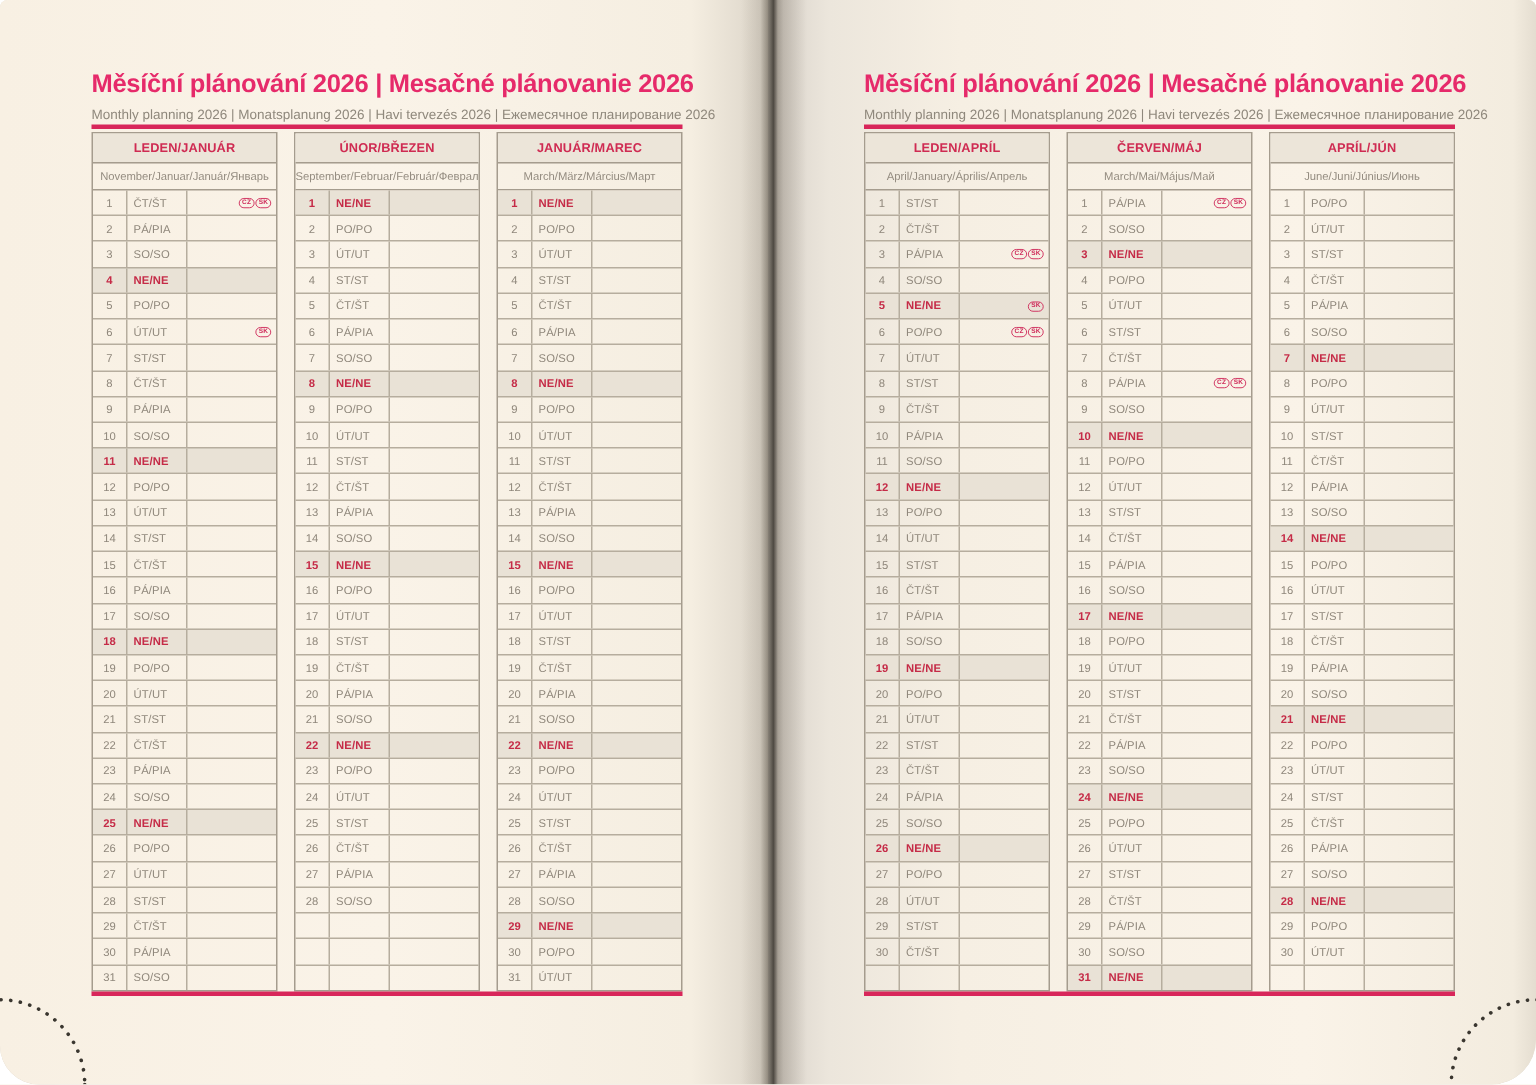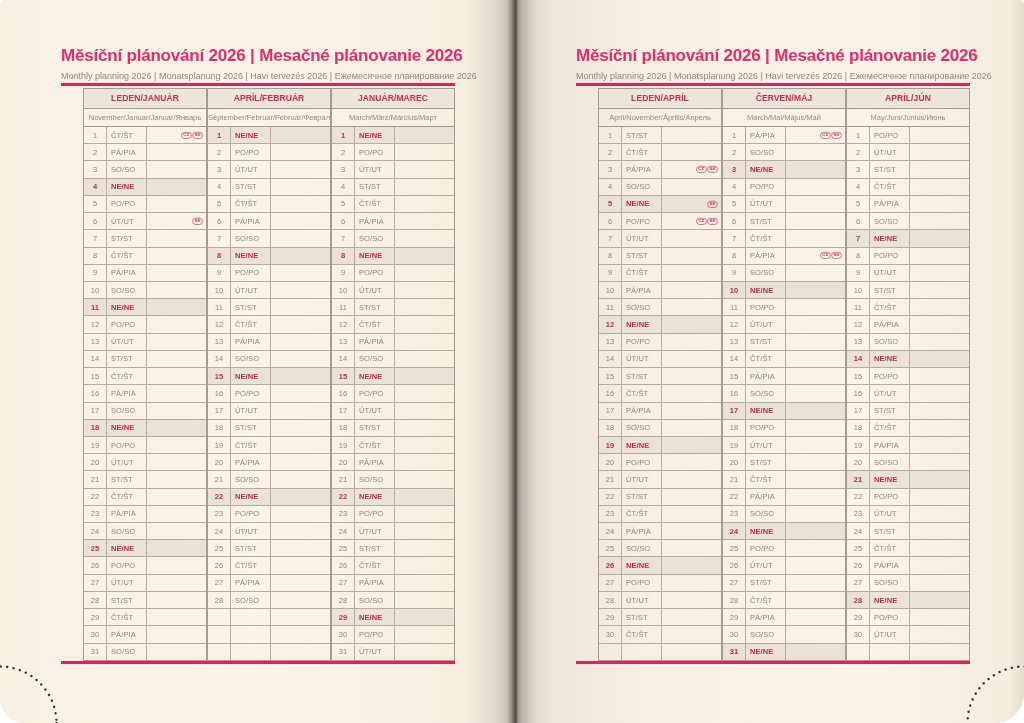--- a/index.html
+++ b/index.html
@@ -26,21 +26,21 @@
   .title{
     margin:0;padding-top:46px;text-align:center;
     font-size:17px;font-weight:bold;color:#e62a6a;letter-spacing:-0.2px;white-space:nowrap;
   }
   .subtitle{
     margin:5px 0 0 0;text-align:center;font-size:9px;color:#8f887c;white-space:nowrap;
   }
   .rule{position:absolute;left:0;right:0;height:2.5px;background:#d8265a;}
   .rule.top{top:83px;}
   .rule.bottom{top:661px;}
-  .months{position:absolute;top:88px;left:0;right:0;display:flex;justify-content:flex-end;}
+  .months{position:absolute;top:88px;left:0;right:0;display:flex;justify-content:space-between;}
   .month{width:124px;box-sizing:border-box;border:1px solid #a59c8e;background:transparent;}
   .m-head{
     height:19px;line-height:19px;text-align:center;background:#ece5d9;
     color:#cf2b52;font-weight:bold;font-size:8.5px;letter-spacing:.1px;
     border-bottom:1px solid #a59c8e;
   }
   .m-sub{
     height:17px;line-height:17px;text-align:center;color:#948c80;font-size:7.5px;
     border-bottom:1px solid #a59c8e;white-space:nowrap;overflow:hidden;
   }
@@ -231,21 +231,21 @@
                 <div class="c note"></div>
               </div>
               <div class="row">
                 <div class="c n">31</div>
                 <div class="c d">SO/SO</div>
                 <div class="c note"></div>
               </div>
             </div>
           </div>
           <div class="month">
-            <div class="m-head">APRÍL/FEBRUÁR</div>
+            <div class="m-head">ÚNOR/BŘEZEN</div>
             <div class="m-sub">September/Februar/Február/Февраль</div>
             <div class="m-grid">
               <div class="row sun">
                 <div class="c n">1</div>
                 <div class="c d">NE/NE</div>
                 <div class="c note"></div>
               </div>
               <div class="row">
                 <div class="c n">2</div>
                 <div class="c d">PO/PO</div>
@@ -565,21 +565,21 @@
   </section>
 
   <section class="page right">
     <div class="content">
       <h1 class="title">Měsíční plánování 2026 | Mesačné plánovanie 2026</h1>
       <p class="subtitle">Monthly planning 2026 | Monatsplanung 2026 | Havi tervezés 2026 | Ежемесячное планирование 2026</p>
       <div class="rule top"></div>
       <div class="months">
           <div class="month">
             <div class="m-head">LEDEN/APRÍL</div>
-            <div class="m-sub">April/November/Április/Апрель</div>
+            <div class="m-sub">April/January/Április/Апрель</div>
             <div class="m-grid">
               <div class="row">
                 <div class="c n">1</div>
                 <div class="c d">ST/ST</div>
                 <div class="c note"></div>
               </div>
               <div class="row">
                 <div class="c n">2</div>
                 <div class="c d">ČT/ŠT</div>
                 <div class="c note"></div>
@@ -901,21 +901,21 @@
               </div>
               <div class="row sun">
                 <div class="c n">31</div>
                 <div class="c d">NE/NE</div>
                 <div class="c note"></div>
               </div>
             </div>
           </div>
           <div class="month">
             <div class="m-head">APRÍL/JÚN</div>
-            <div class="m-sub">May/Juni/Június/Июнь</div>
+            <div class="m-sub">June/Juni/Június/Июнь</div>
             <div class="m-grid">
               <div class="row">
                 <div class="c n">1</div>
                 <div class="c d">PO/PO</div>
                 <div class="c note"></div>
               </div>
               <div class="row">
                 <div class="c n">2</div>
                 <div class="c d">ÚT/UT</div>
                 <div class="c note"></div>

